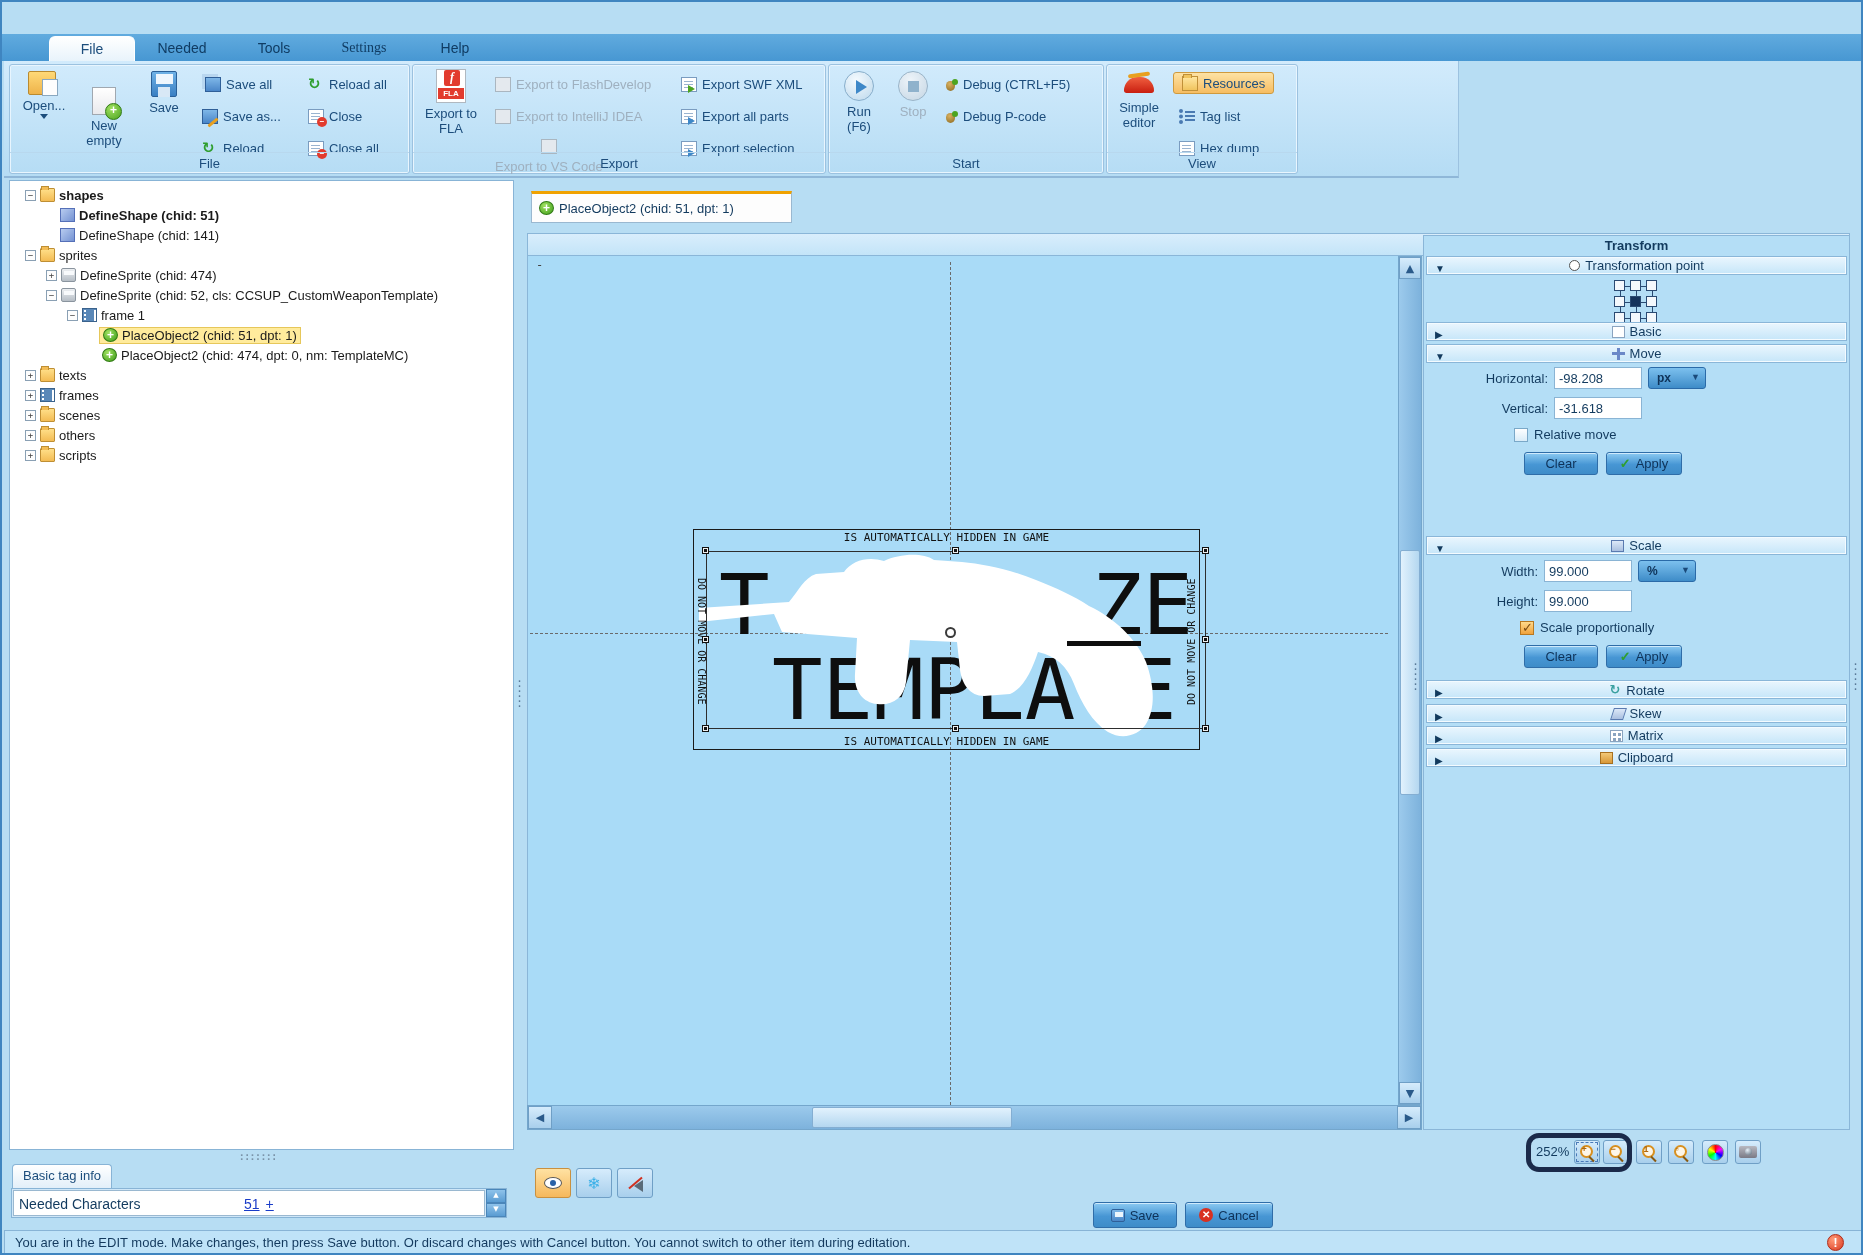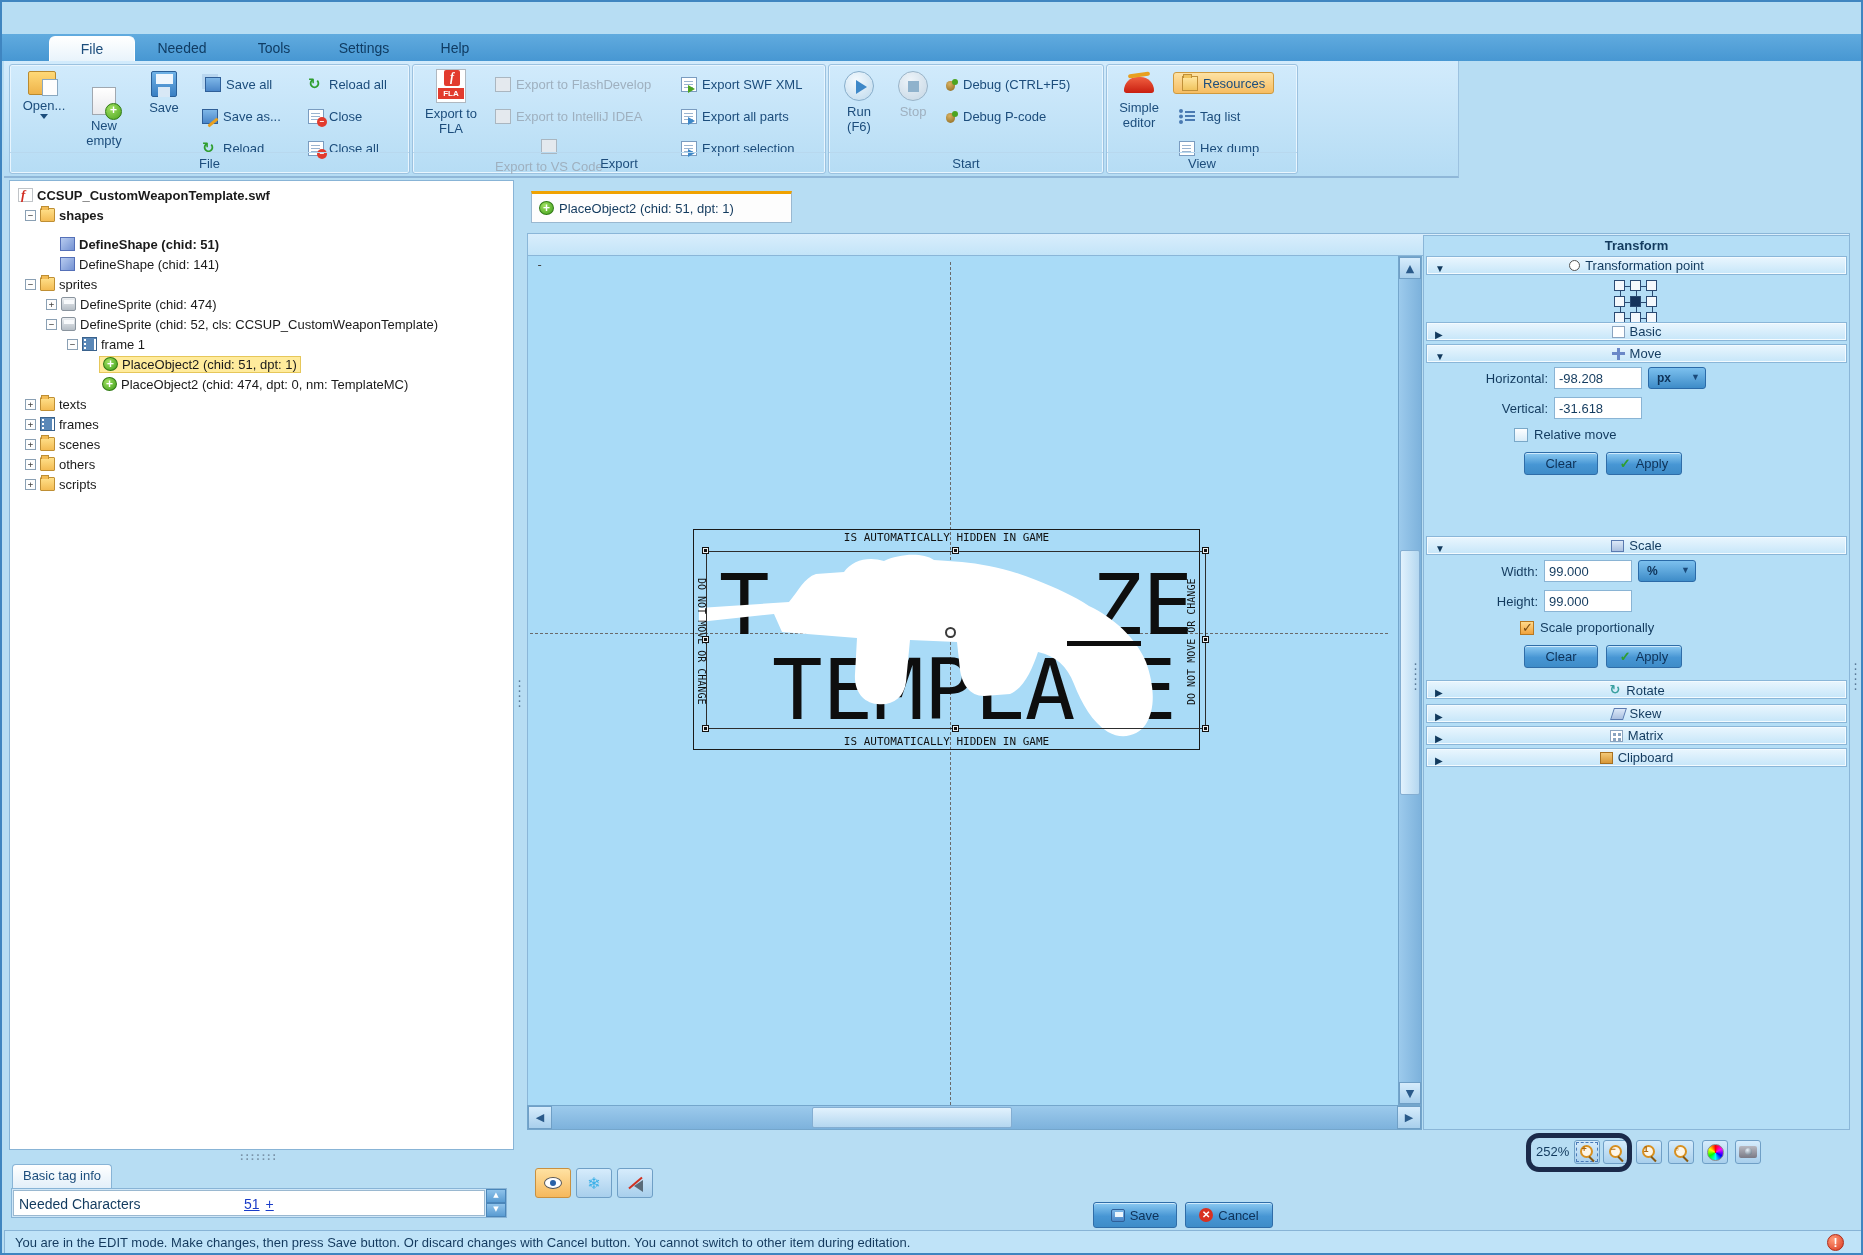--- a/index.html
+++ b/index.html
@@ -283,21 +283,21 @@
 </head>
 <body>
 
 <div class="window">
 
 
   <div class="menubar">
     <div class="mtab active" style="left:47px;width:86px;">File</div>
     <div class="mtab" style="left:140px;width:80px;">Needed</div>
     <div class="mtab" style="left:234px;width:76px;">Tools</div>
-    <div class="mtab" style="left:320px;width:84px;">Settings</div>
+    <div class="mtab" style="left:320px;width:84px;font-family:Liberation Serif, serif;">Settings</div>
     <div class="mtab" style="left:418px;width:70px;">Help</div>
   </div>
 
   <div class="ribbon">
 
     <div class="rgroup" style="left:5px;width:401px;">
       <div class="bbtn" style="left:6px;top:6px;">
         <span class="bicon ifolder-open"></span>
         <span>Open...</span>
         <span class="chev"></span>
@@ -404,30 +404,26 @@
       </div>
       <div class="sbtn" style="left:72px;top:74px;">
         <span class="si si-page"></span>
         <span>Hex dump</span>
       </div>
       <div class="rglabel">View</div>
     </div>
   </div>
 
   <div class="treepanel">
-    <div class="trow bold" style="padding-left:8px;">
-      <span class="ti ti-flash"></span>
-      <span>CCSUP_CustomWeaponTemplate.swf</span>
-    </div>
     <div class="trow bold" style="padding-left:15px;">
       <span class="exp">−</span>
       <span class="ti ti-folder"></span>
       <span>shapes</span>
     </div>
-    <div class="trow bold" style="padding-left:50px;margin-top:9px;">
+    <div class="trow bold" style="padding-left:50px;">
       <span class="ti ti-shape"></span>
       <span>DefineShape (chid: 51)</span>
     </div>
     <div class="trow" style="padding-left:50px;">
       <span class="ti ti-shape"></span>
       <span>DefineShape (chid: 141)</span>
     </div>
     <div class="trow" style="padding-left:15px;">
       <span class="exp">−</span>
       <span class="ti ti-folder"></span>

